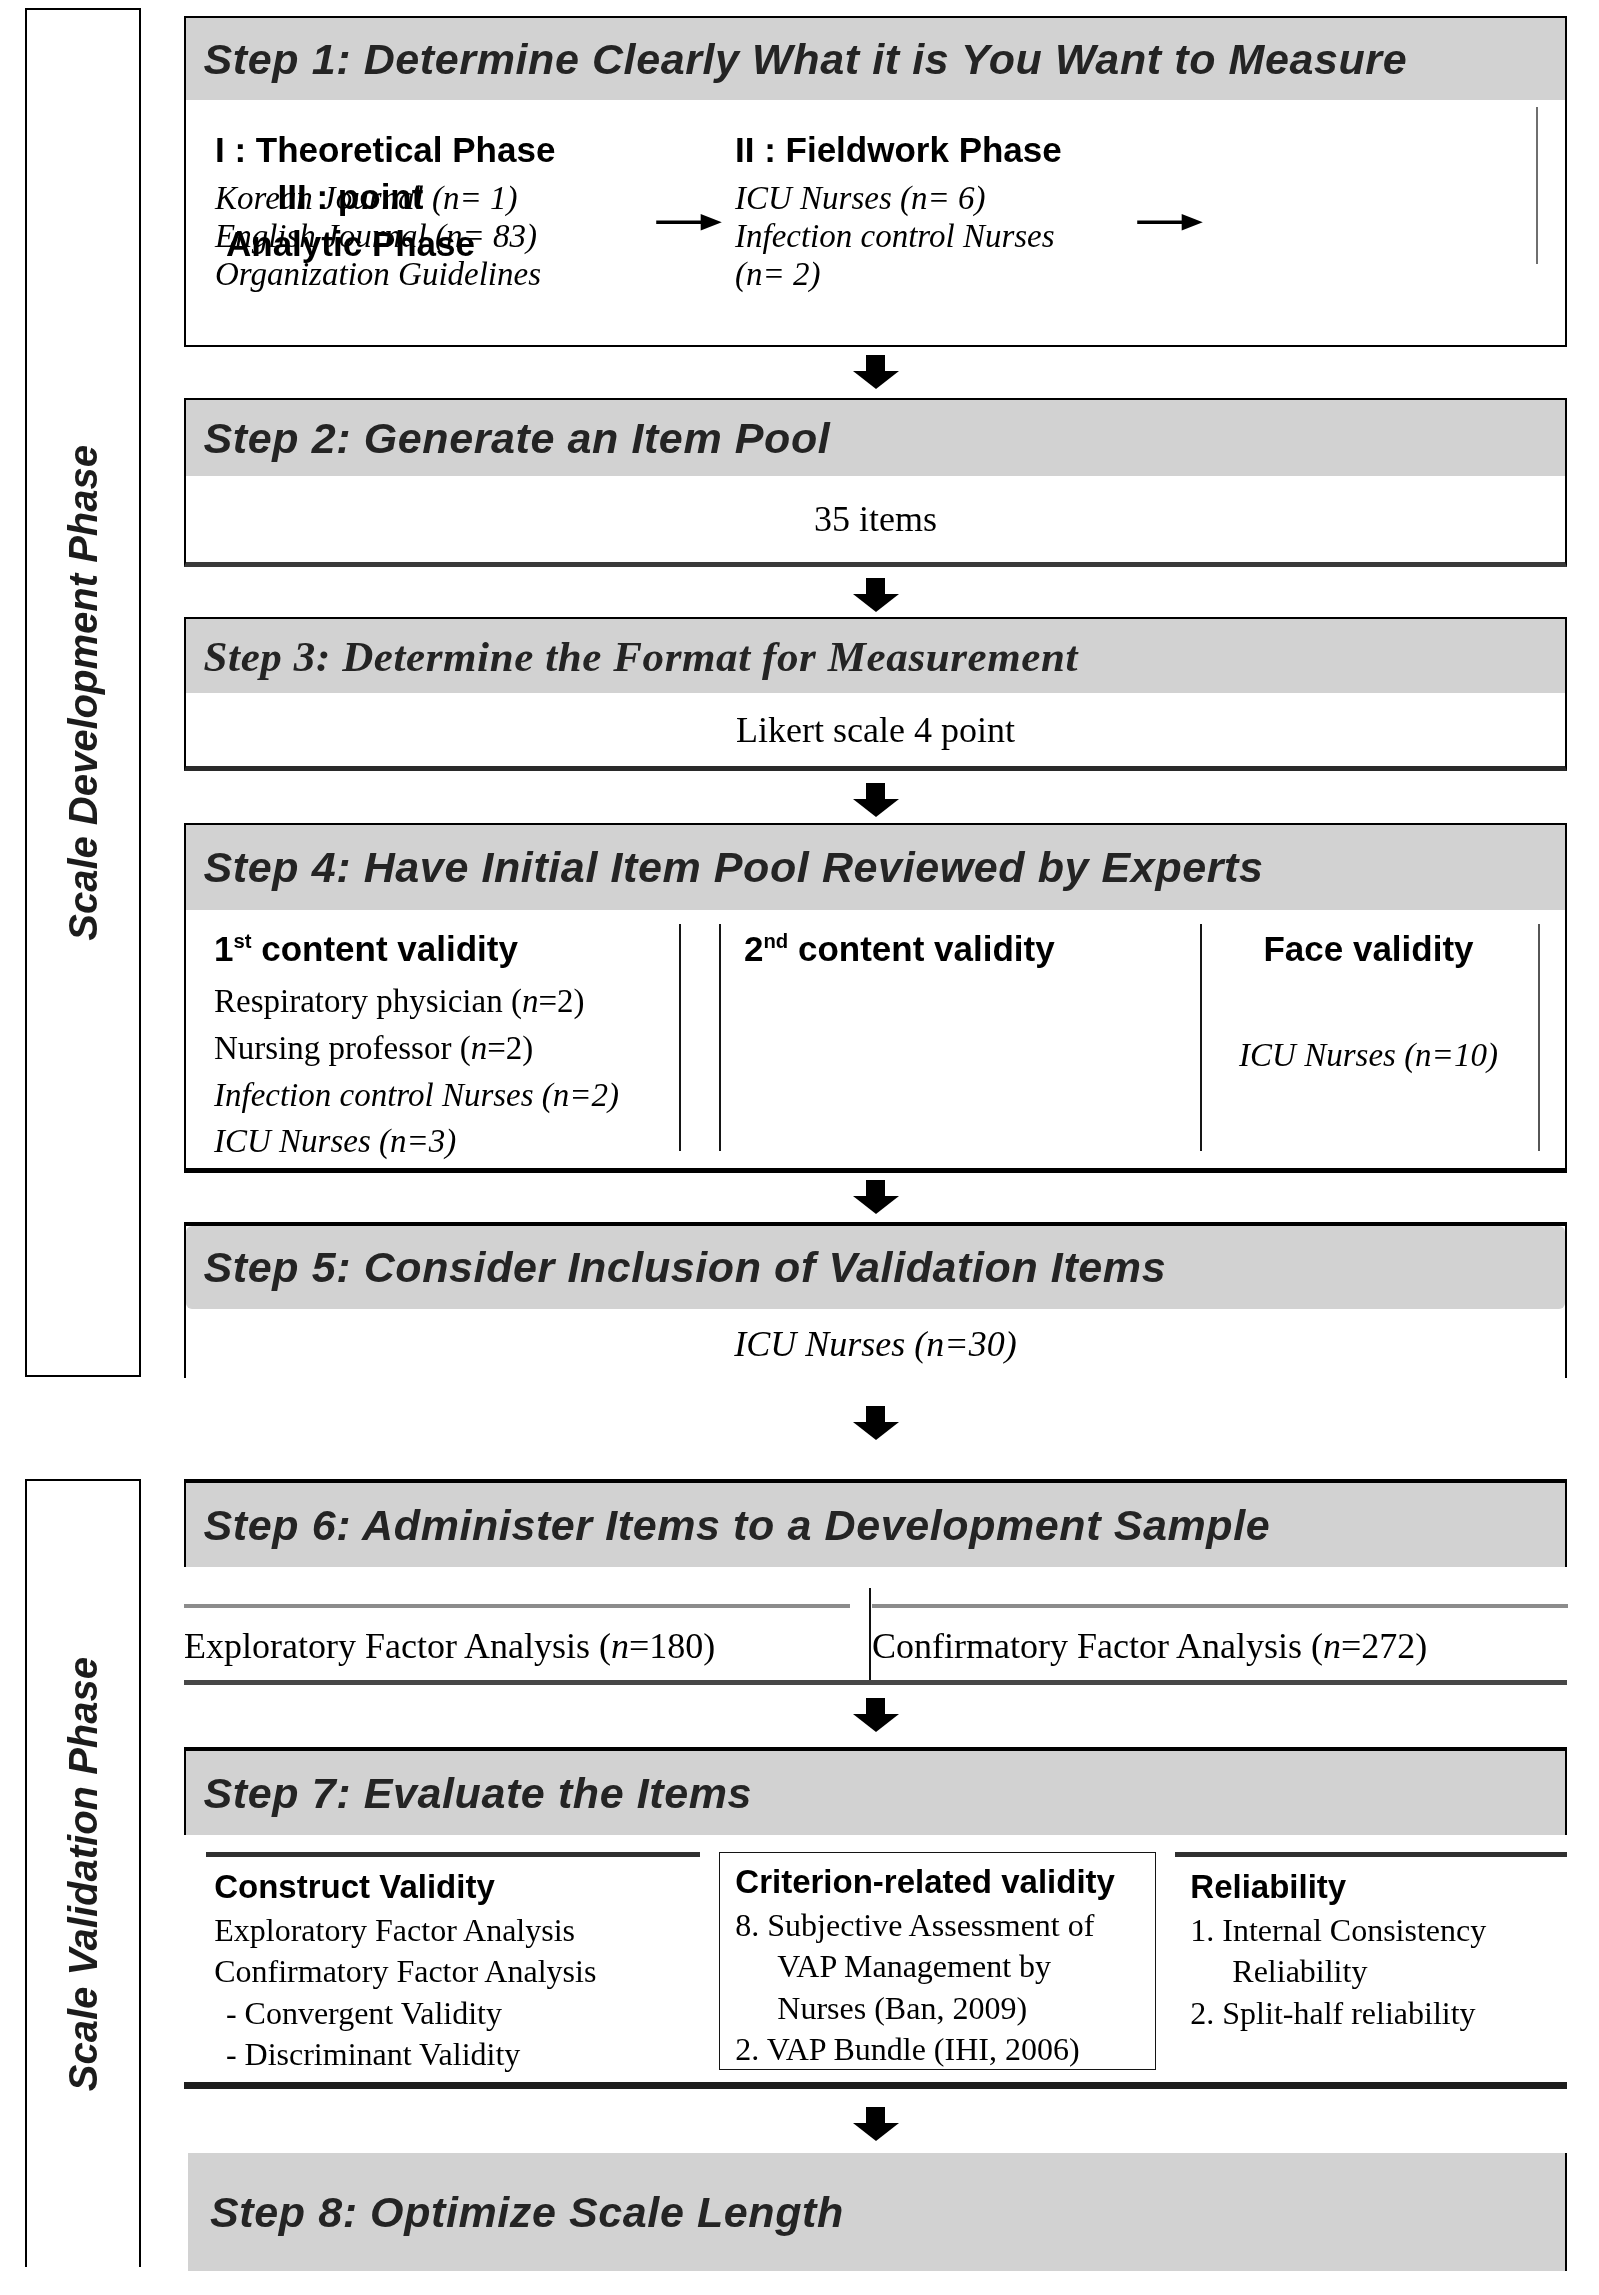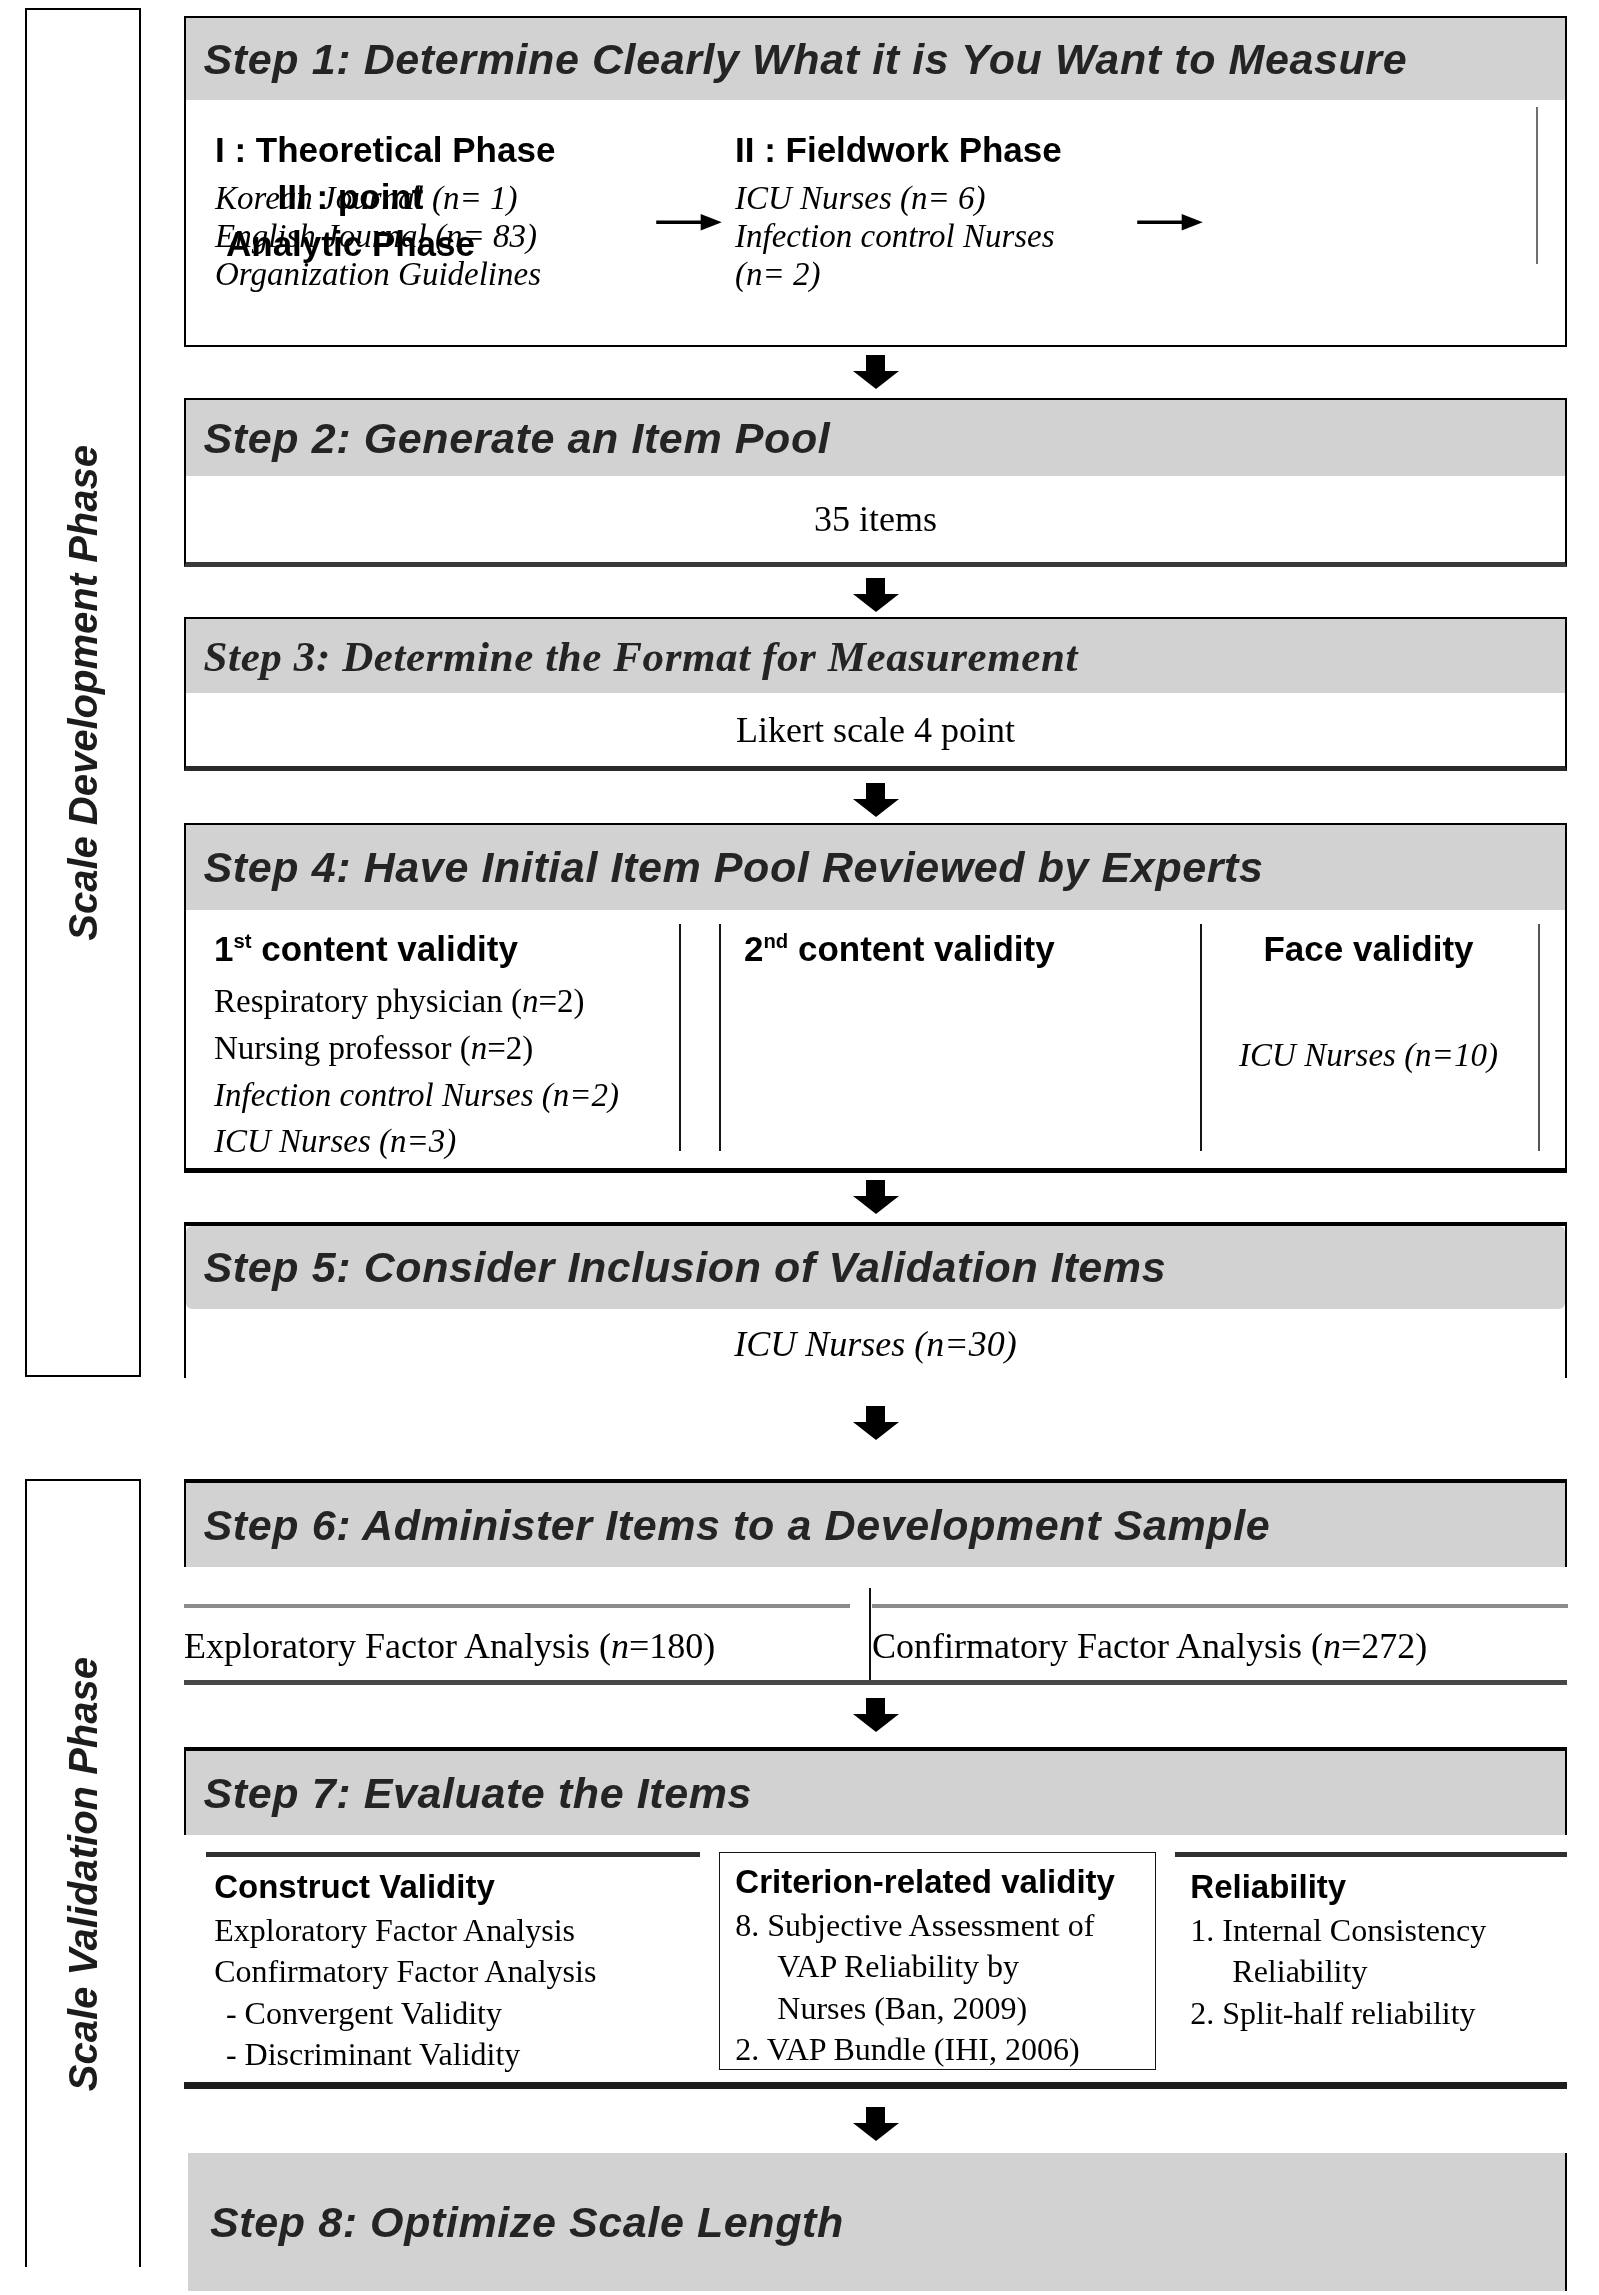--- a/index.html
+++ b/index.html
@@ -90,21 +90,21 @@
   .s7-col .line{font-size:32px;line-height:1.3;}
   .s7-c1{left:22px;width:494px;border-top:5.3px solid #303030;}
   .s7-c2{left:535px;width:437px;border:1.8px solid #141414;padding-left:15.3px;padding-top:10.6px;}
   .s7-c3{left:991px;width:392px;border-top:5.3px solid #303030;padding-left:15.3px;}
   .s7-c1 .indent{padding-left:11.7px;}
   .s7-c2 .indent{padding-left:42px;}
   .s7-c3 .indent{padding-left:42px;}
   .s7-bottomline{position:absolute;left:184px;top:2082px;width:1383px;height:6.5px;background:#1d1d1d;}
 
   
-  .step8{position:absolute;left:188px;top:2153px;width:1379px;height:138px;background:#d2d2d2;
+  .step8{position:absolute;left:188px;top:2153px;width:1379px;height:118px;background:#d2d2d2;
          border-right:2.9px solid #000;box-sizing:border-box;display:flex;align-items:center;padding-left:22px;}
 </style>
 </head>
 <body>
 
 <div class="page">
 
   <div class="sidebar s-dev">
     <div class="phase-label">Scale Development Phase</div>
   </div>
@@ -269,21 +269,21 @@
           <div class="line">Exploratory Factor Analysis</div>
           <div class="line">Confirmatory Factor Analysis</div>
           <div class="line indent">- Convergent Validity</div>
           <div class="line indent">- Discriminant Validity</div>
         </div>
     </div>
     <div class="s7-col s7-c2">
       <div class="col-heading">Criterion-related validity</div>
       <div>
           <div class="line">8. Subjective Assessment of</div>
-          <div class="line indent">VAP Reliability by</div>
+          <div class="line indent">VAP Management by</div>
           <div class="line indent">Nurses (Ban, 2009)</div>
           <div class="line">2. VAP Bundle (IHI, 2006)</div>
         </div>
     </div>
     <div class="s7-col s7-c3">
       <div class="col-heading">Reliability</div>
       <div>
           <div class="line">1. Internal Consistency</div>
           <div class="line indent">Reliability</div>
           <div class="line">2. Split-half reliability</div>

